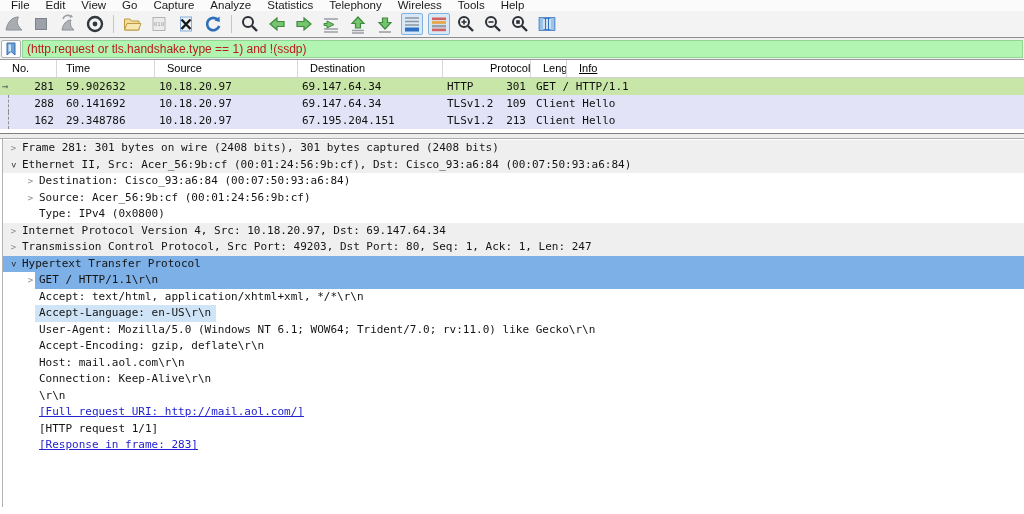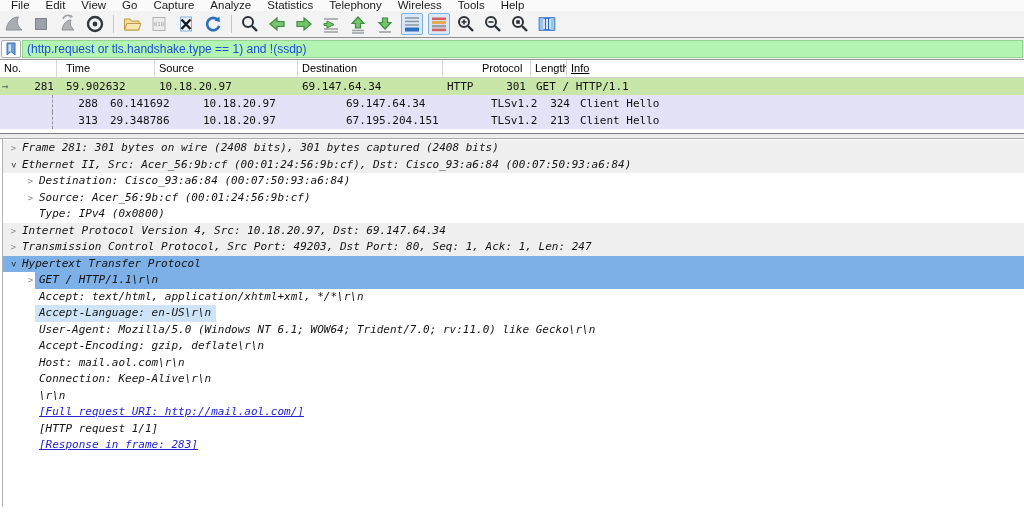--- a/index.html
+++ b/index.html
@@ -17,30 +17,30 @@
   .tico{ width:22px; height:22px; display:flex; align-items:center; justify-content:center; border-radius:2px; flex:none; }
   .tico.toggled{ background:#d7e9f8; border:1px solid #7fb2dd; }
   .tsep{ width:1px; height:18px; background:#c6c6c6; margin:0 2px; flex:none; }
 
   
   .filterbar{ height:22px; background:#f0f0f0; border-bottom:1px solid #989898;
               display:flex; align-items:center; padding:1px 1px; }
   .bookmark-btn{ width:20px; height:18px; background:#fdfdfd; border:1px solid #b0b0b0; border-radius:2px;
                  display:flex; align-items:center; justify-content:center; margin-right:1px; flex:none; }
   .filter-input{ flex:1; height:18px; background:#b2f4b2; border:1px solid #93d693;
-                 font-size:12px; line-height:16px; padding:0 4px; color:#1d4ed8; white-space:nowrap; overflow:hidden; }
+                 font-size:12px; line-height:16px; padding:0 4px; color:#b91c1c; white-space:nowrap; overflow:hidden; }
 
   
   .plist{ font-family:"DejaVu Sans Mono", monospace; }
   .phead{ display:flex; height:18px; background:#fff; border-bottom:1px solid #cfcfcf;
           font-family:"Liberation Sans", sans-serif; font-size:11px; line-height:17px; color:#000; }
-  .phead > div{ border-right:1px solid #d8d8d8; padding-left:4px; white-space:nowrap; overflow:hidden; }
+  .phead > div{ border-right:1px solid #d8d8d8; padding-left:12px; white-space:nowrap; overflow:hidden; }
   .prow{ display:flex; height:17px; font-size:11px; line-height:17px; white-space:nowrap; }
   .r-http{ background:#c9e6a9; }
-  .r-tls{ background:#e3e3f8;padding-left:44px; }
+  .r-tls{ background:#e3e3f8; }
   .gut{ width:20px; flex:none; position:relative; }
   .gut .arrow{ position:absolute; left:2px; top:0; font-size:11px; color:#5f6f5f; }
   .gut .dash{ position:absolute; left:8px; top:0; bottom:0; border-left:1px dashed #8f8f8f; }
   .c-no{ width:37px; flex:none; text-align:right; padding-right:3px; }
   .h-no{ width:57px; flex:none; }
   .c-time{ width:98px; flex:none; padding-left:9px; }
   .c-src{ width:143px; flex:none; padding-left:4px; }
   .c-dst{ width:145px; flex:none; padding-left:4px; }
   .c-proto{ width:53px; flex:none; padding-left:4px; }
   .c-len{ width:34px; flex:none; text-align:right; padding-right:4px; }
@@ -52,21 +52,21 @@
   .h-len{ width:36px; flex:none; }
   .h-info{ flex:1; border-right:none !important;text-decoration:underline; }
   .phead .h-time{ padding-left:9px; }
   .plist-fill{ height:4px; background:#fff; }
 
   
   .splitter{ height:6px; background:#ededed; border-top:1px solid #7f7f7f; border-bottom:1px solid #ababab; }
 
   
   .details{ margin-left:2px; border-left:1px solid #b2b2b2; padding-top:1px;
-            font-family:"DejaVu Sans Mono", monospace; font-size:11px; color:#141414; height:368px; background:#fff;font-style:italic; }
+            font-family:"DejaVu Sans Mono", monospace; font-size:11px; color:#141414; height:368px; background:#fff; }
   .drow{ display:flex; align-items:center; height:16.5px; line-height:16.5px; white-space:nowrap; }
   .drow .chev{ flex:none; width:9px; font-size:9px; color:#8a8a8a; text-align:center; }
   .drow .chev.open{ color:#1a1a1a; transform:rotate(90deg); }
   .chev::before{ content:">"; }
   .spacer{ flex:none; width:9px; }
   .ind0 .lead{ flex:none; width:6px; }
   .ind1 .lead{ flex:none; width:23px; }
   .dtext{ padding:0 5px 0 4px; }
   .shade{ background:#efefef; }
   .selrow{ background:#7cb0e6; }
@@ -262,29 +262,29 @@
 
     <div class="prow r-tls">
       <span class="gut">
           <span class="dash"></span>
         </span>
       <span class="c-no">288</span>
       <span class="c-time">60.141692</span>
       <span class="c-src">10.18.20.97</span>
       <span class="c-dst">69.147.64.34</span>
       <span class="c-proto">TLSv1.2</span>
-      <span class="c-len">324</span>
+      <span class="c-len">109</span>
       <span class="c-info">Client Hello</span>
     </div>
 
     <div class="prow r-tls">
       <span class="gut">
           <span class="dash"></span>
         </span>
-      <span class="c-no">313</span>
+      <span class="c-no">162</span>
       <span class="c-time">29.348786</span>
       <span class="c-src">10.18.20.97</span>
       <span class="c-dst">67.195.204.151</span>
       <span class="c-proto">TLSv1.2</span>
       <span class="c-len">213</span>
       <span class="c-info">Client Hello</span>
     </div>
     <div class="plist-fill"></div>
   </div>
 

